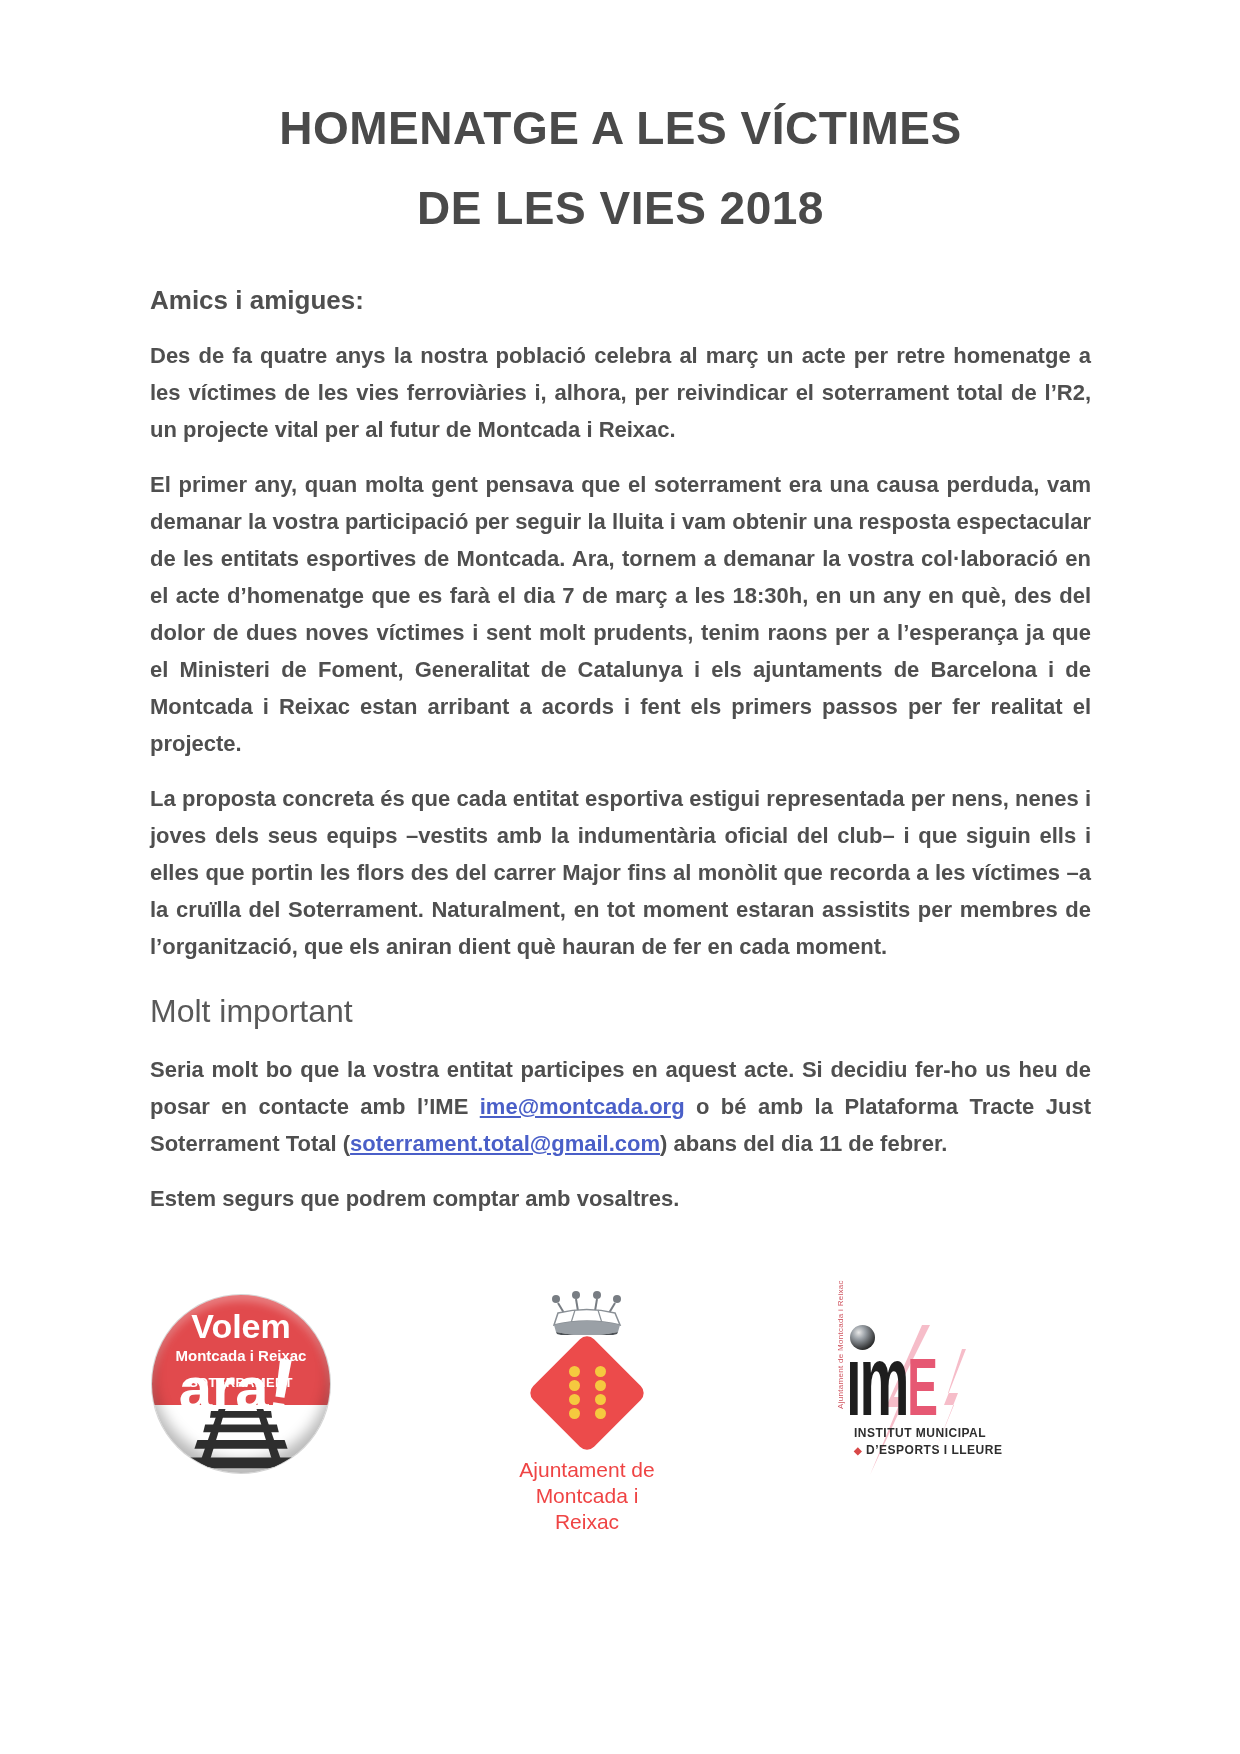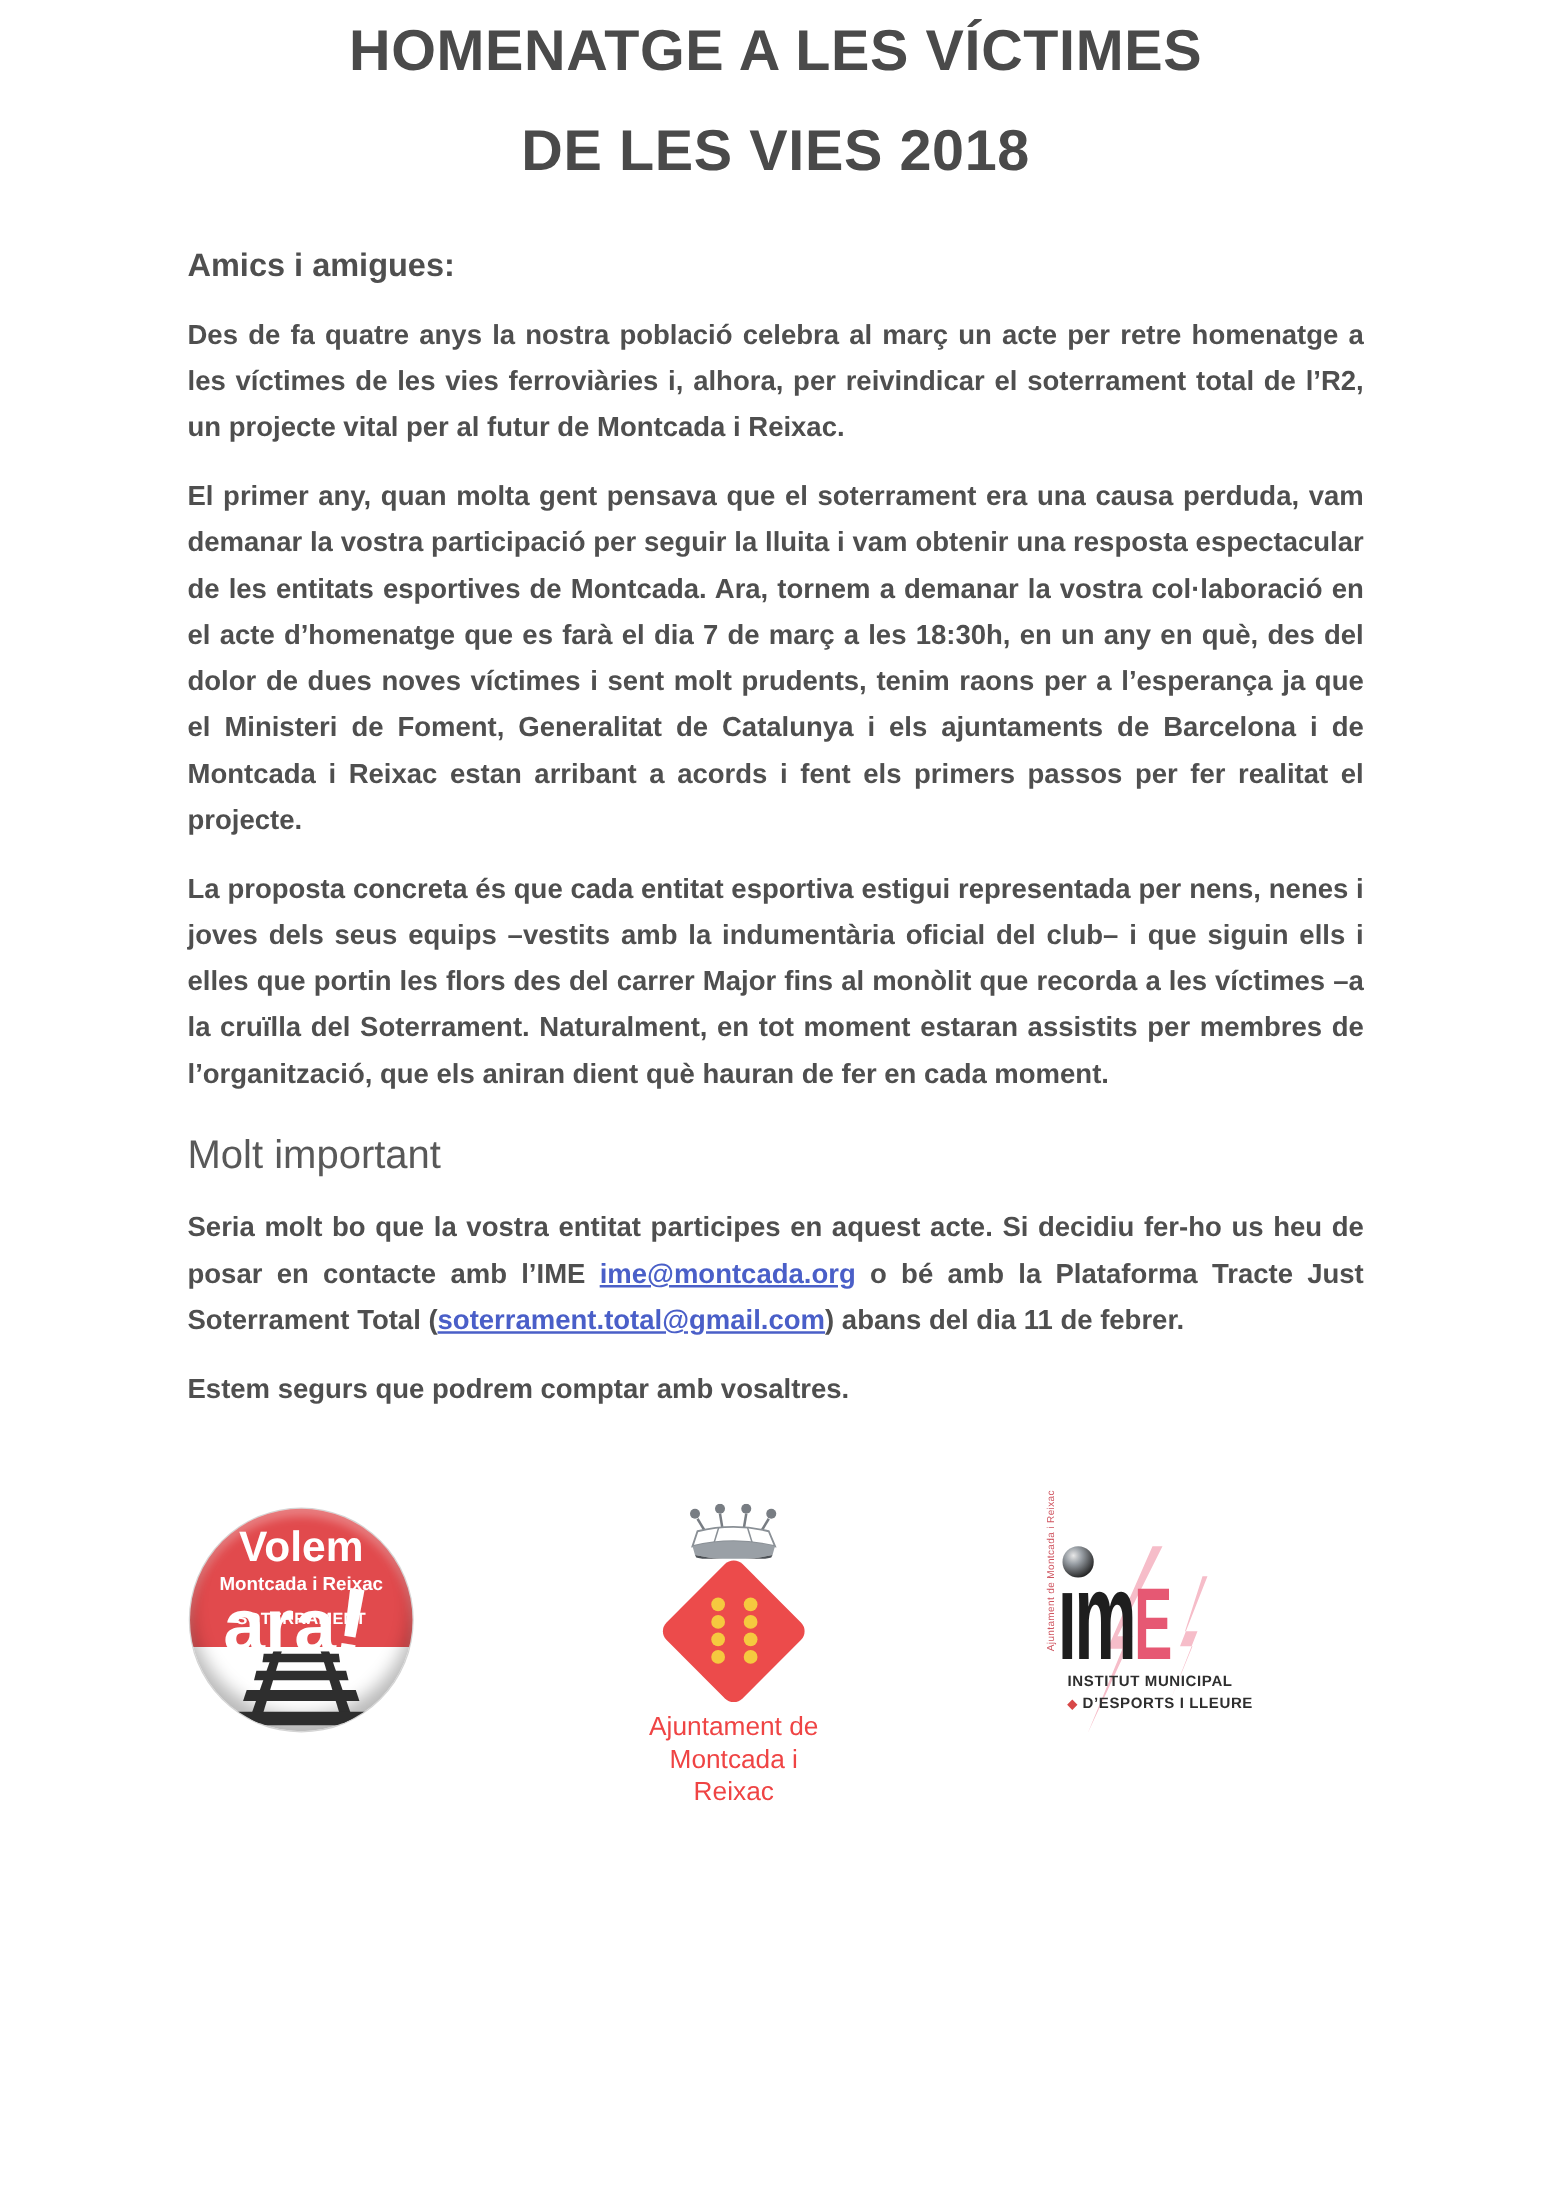--- a/index.html
+++ b/index.html
@@ -1,20 +1,20 @@
 <!DOCTYPE html>
 <html><head>
 <meta charset="utf-8">
 <style>
   html, body { margin:0; padding:0; background:#ffffff; }
   .page {
     position:relative; width:1240px; height:1754px; background:#ffffff;
     font-family:"Liberation Sans", sans-serif; overflow:hidden;
   }
-  .content { margin-left:150px; width:941px; }
+  .content { margin-left:150px; width:941px; padding-top:88px; }
 
   .title-block { width:941px; text-align:center; }
   .title-line {
     margin:0; font-size:46px; line-height:80px; font-weight:700;
     color:#4a4a4a; letter-spacing:0.5px;
   }
 
   .greeting {
     margin:34px 0 0; font-size:26px; line-height:37px; font-weight:700; color:#4f4f4f;
   }

